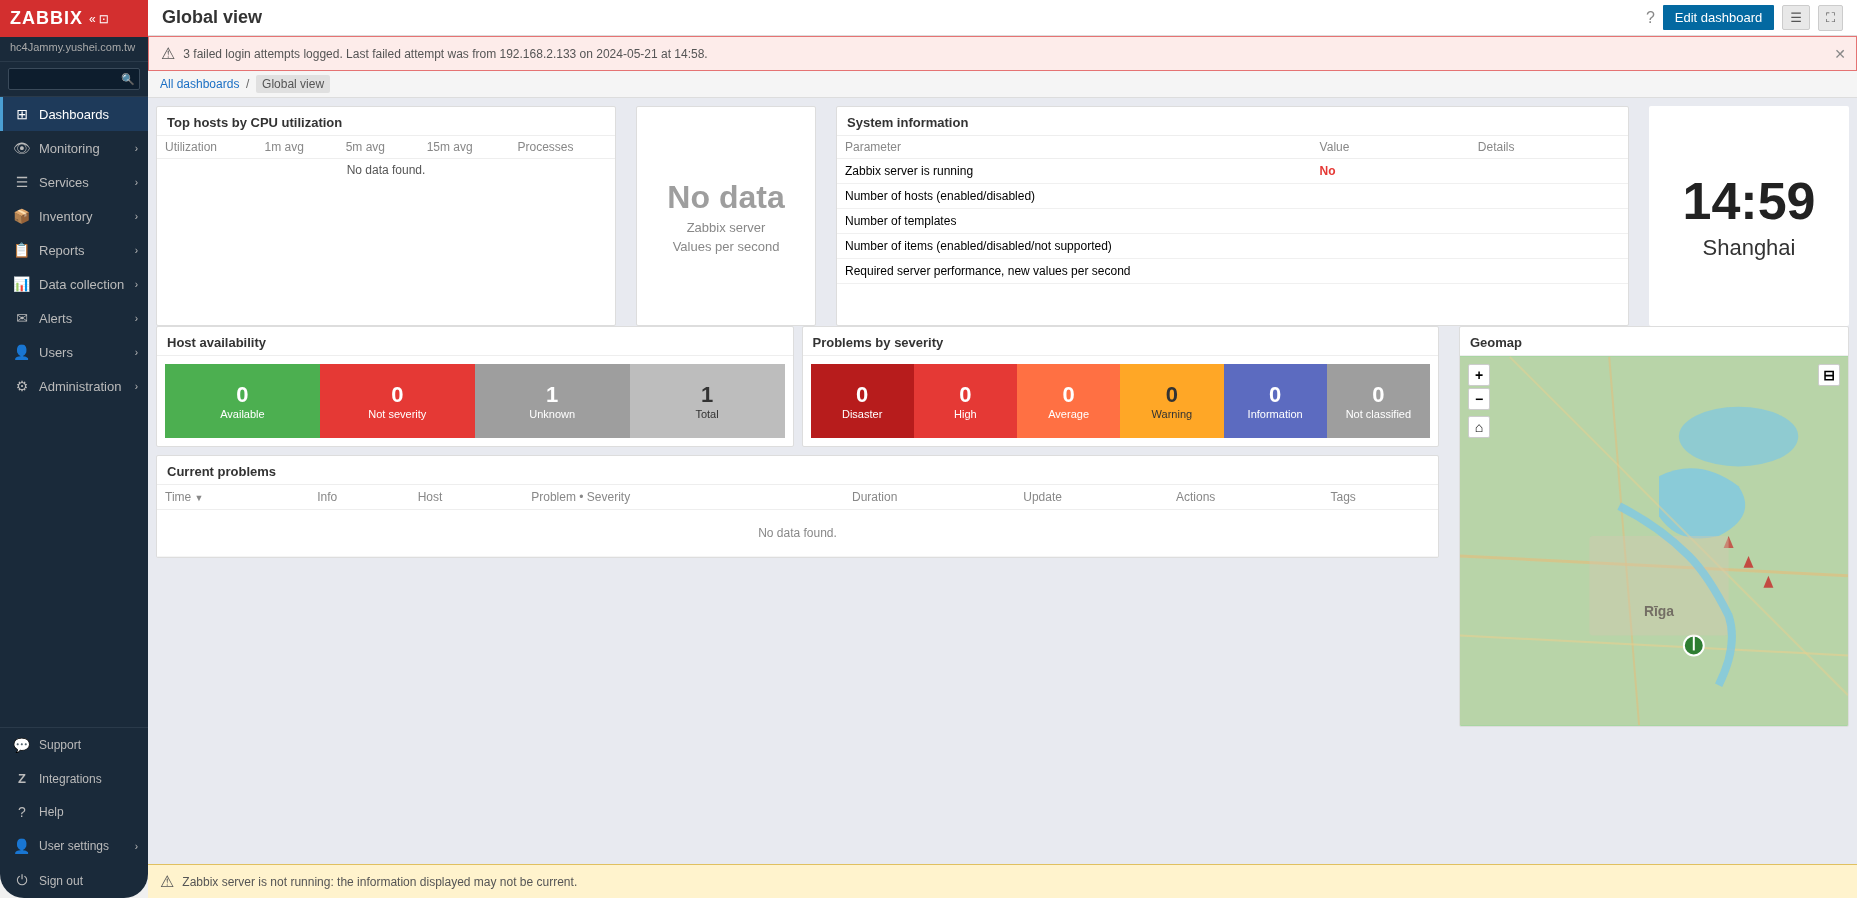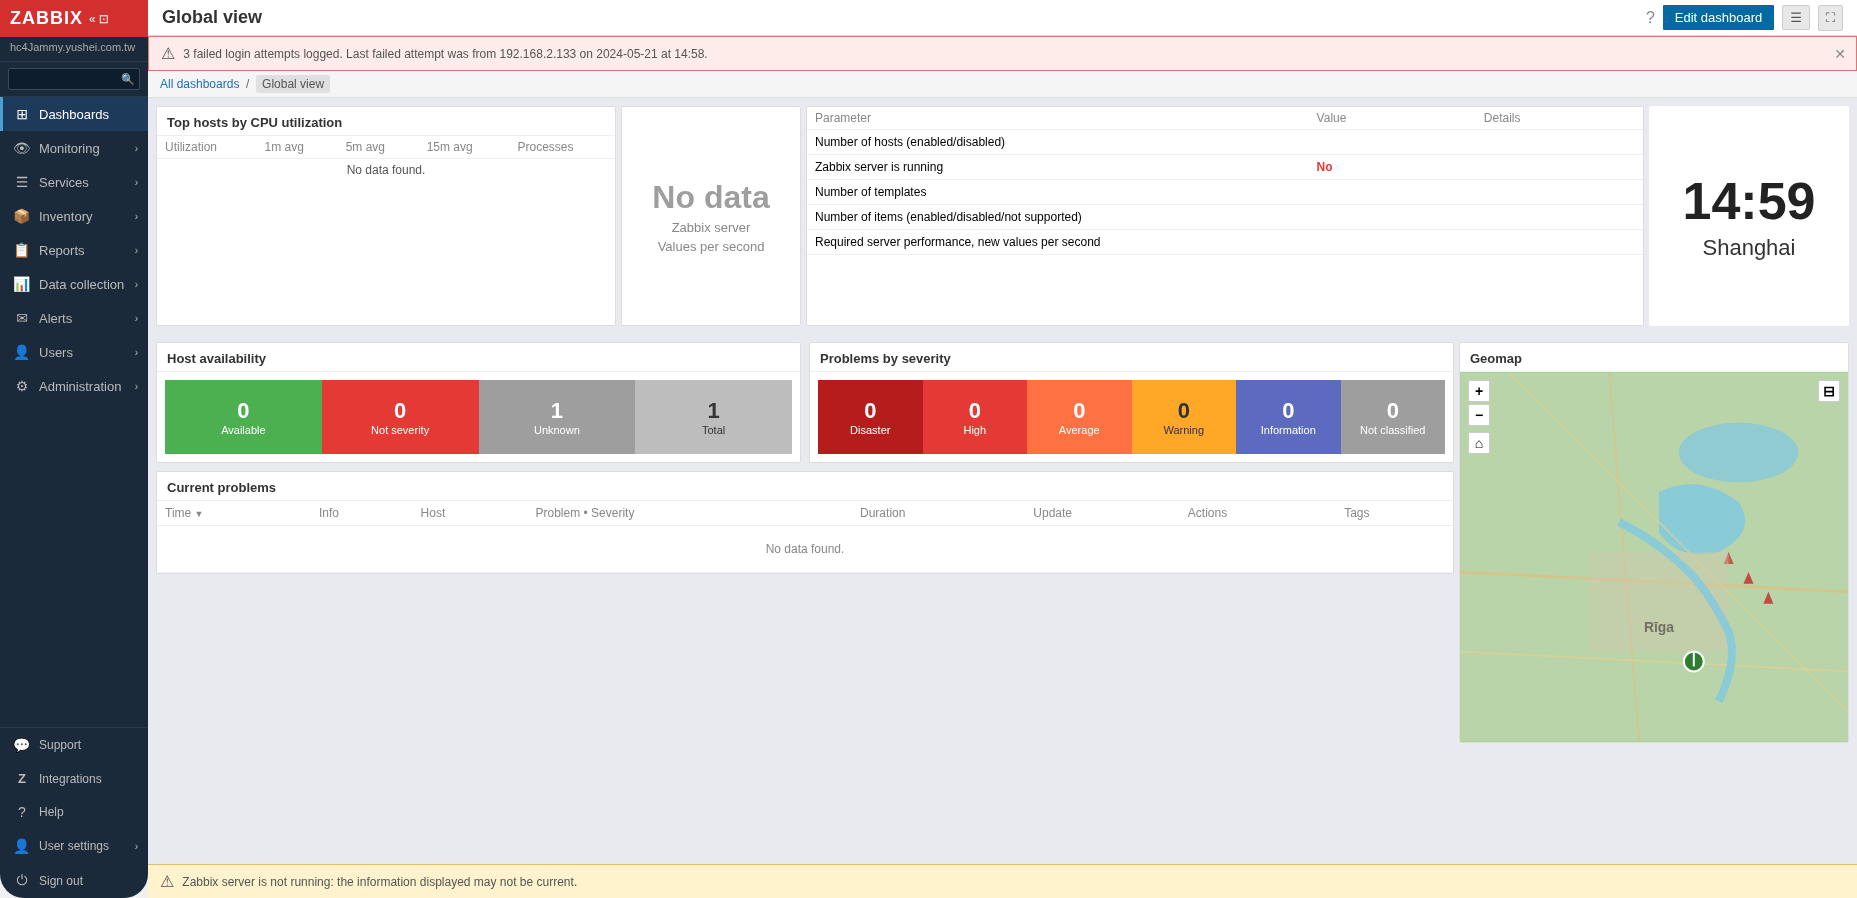--- a/index.html
+++ b/index.html
@@ -145,21 +145,21 @@
 
     
     .dashboard-content {
       flex: 1;
       overflow-y: auto;
       padding: 8px;
       background: #e8eaf0;
     }
 
     
-    .widget-row { display: flex; gap: 5px; margin-bottom: 16px; }
+    .widget-row { display: flex; gap: 20px; margin-bottom: 0; }
 
     
     .widget {
       background: white;
       border: 1px solid #ddd;
       border-radius: 2px;
       overflow: hidden;
     }
     .widget-title {
       font-size: 13px;
@@ -413,37 +413,38 @@
         </table>
       </div>
 
       <div class="widget widget-zabbix-nodata">
         <div class="nodata-text">No data</div>
         <div class="nodata-sub">Zabbix server</div>
         <div class="nodata-sub">Values per second</div>
       </div>
 
       <div class="widget widget-sysinfo">
+        <div class="widget-title">System information</div>
         <table>
           <thead>
             <tr>
               <th style="width:60%">Parameter</th>
               <th style="width:20%">Value</th>
               <th style="width:20%">Details</th>
             </tr>
           </thead>
           <tbody>
             <tr>
-              <td>Number of hosts (enabled/disabled)</td>
-              <td></td>
-              <td></td>
-            </tr>
-            <tr>
               <td>Zabbix server is running</td>
               <td class="val-red">No</td>
+              <td></td>
+            </tr>
+            <tr>
+              <td>Number of hosts (enabled/disabled)</td>
+              <td></td>
               <td></td>
             </tr>
             <tr>
               <td>Number of templates</td>
               <td></td>
               <td></td>
             </tr>
             <tr>
               <td>Number of items (enabled/disabled/not supported)</td>
               <td></td>

